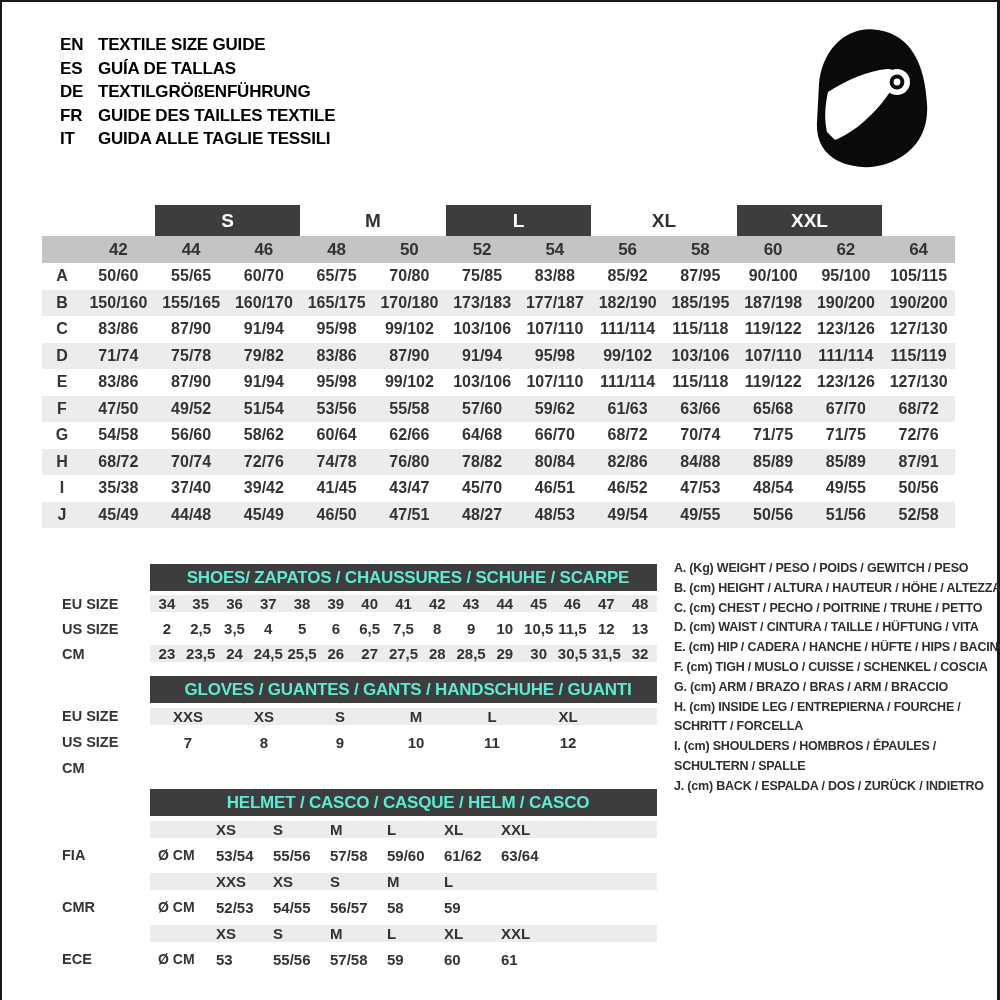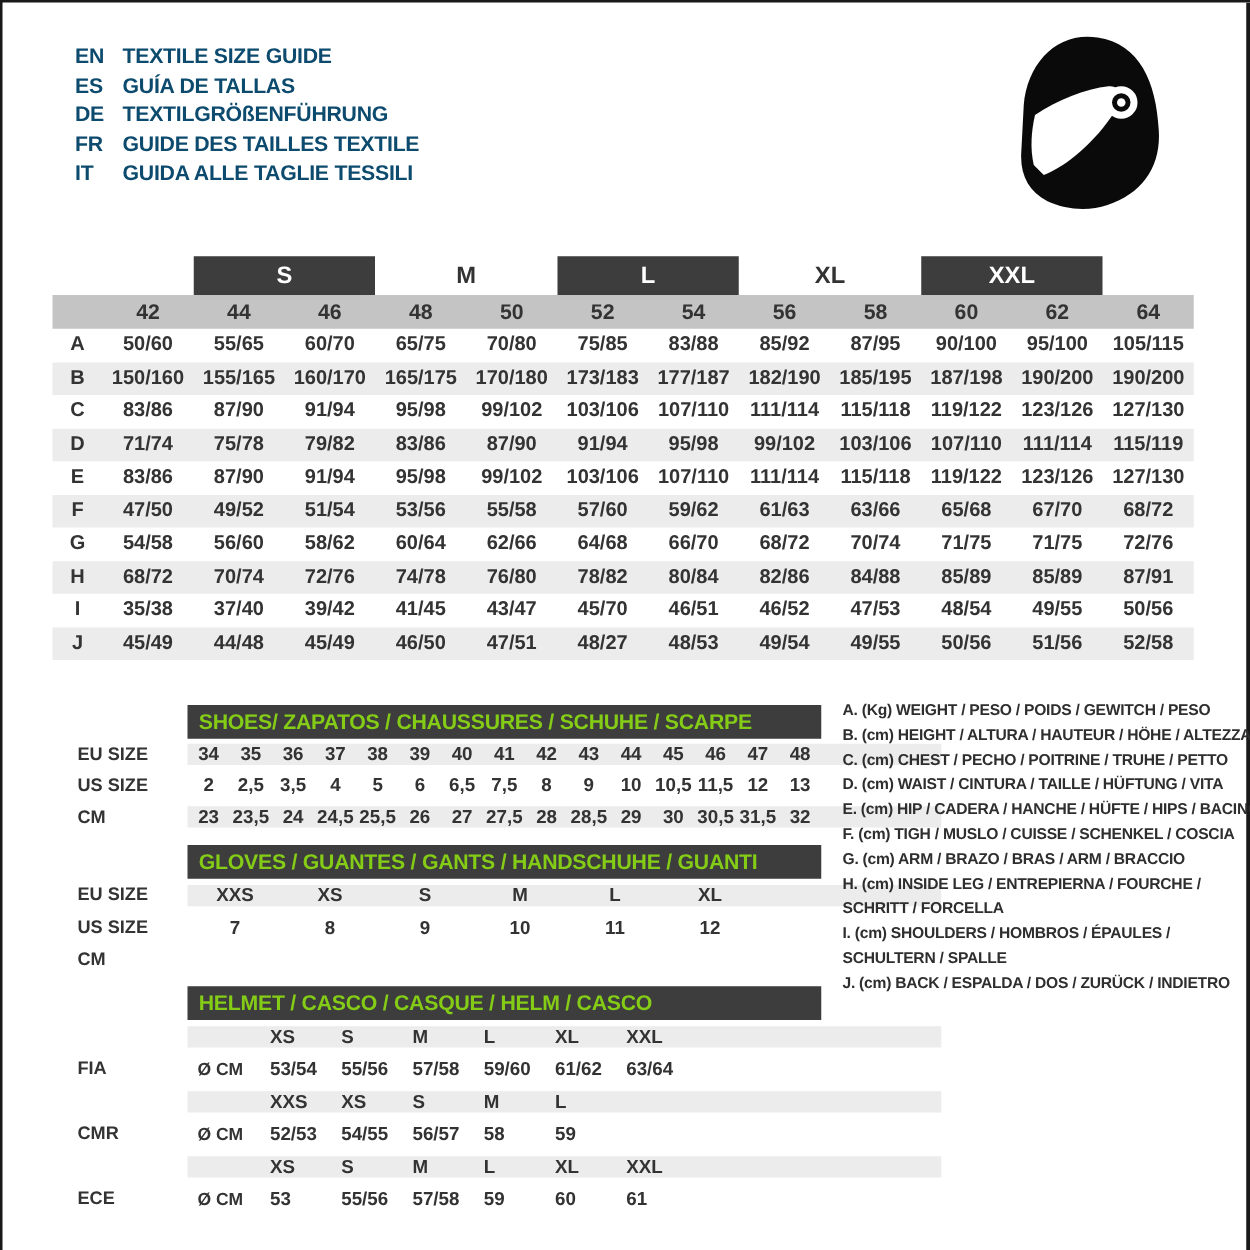--- a/index.html
+++ b/index.html
@@ -4,43 +4,43 @@
 <style>
   html,body{margin:0;padding:0;background:#fff;}
   .page{
     position:relative;width:1000px;height:1000px;background:var(--bg,#fff);
     font-family:"Liberation Sans",sans-serif;font-weight:bold;color:var(--text,#333);
     overflow:hidden;box-sizing:border-box;
     border-left:2px solid #191919;border-top:2px solid #191919;
   }
   .edge-right{position:absolute;right:0;top:0;width:3px;height:100%;background:#191919;}
   
-  .lang-block{position:absolute;left:58px;top:31px;font-size:17px;line-height:23.5px;letter-spacing:-0.2px;color:#0c4a6e;}
+  .lang-block{position:absolute;left:58px;top:31px;font-size:17px;line-height:23.5px;letter-spacing:-0.2px;color:#000000;}
   .lang-code{display:inline-block;width:38px;}
   
   .helmet-icon{position:absolute;left:806px;top:24px;width:128px;height:142px;}
   
   .main-table{position:absolute;left:40px;top:203px;width:913px;}
   .mrow{display:flex;align-items:center;}
   .mrow.letters{height:31px;font-size:19px;}
   .mgroup{width:145.5px;height:31px;line-height:31px;text-align:center;}
   .mgroup.dark{background:var(--dark-bar,#3d3d3d);color:#fff;}
   .mrow.band{height:27px;background:var(--band,#c4c4c4);font-size:17px;}
   .mrow.data{height:26.5px;font-size:16px;}
   .mrow.stripe{background:var(--stripe,#ececec);}
   .mcell{width:72.75px;text-align:center;white-space:nowrap;}
   .mletter{width:40px;text-align:center;}
   
   .sec{position:absolute;left:40px;width:913px;}
   .sec-head{margin-left:108px;width:507px;height:27px;background:var(--dark-bar,#3d3d3d);
-    color:#84cc16;font-size:17px;line-height:27px;padding-left:9px;box-sizing:border-box;
-    letter-spacing:-0.2px;white-space:nowrap;}
+    color:#5eead4;font-size:17px;line-height:27px;padding-left:9px;box-sizing:border-box;
+    letter-spacing:-0.2px;white-space:nowrap;text-align:center;}
   .srow{display:flex;align-items:center;}
   .slabel{width:108px;padding-left:20px;box-sizing:border-box;font-size:14.5px;display:flex;align-items:center;}
-  .sband{width:603px;display:flex;align-items:center;box-sizing:border-box;}
+  .sband{width:507px;display:flex;align-items:center;box-sizing:border-box;}
   .sband.shaded{background:var(--stripe,#ececec);}
   .scell{white-space:nowrap;}
   .scell.shoe{width:33.8px;text-align:center;font-size:15px;}
   .scell.glove{width:76px;text-align:center;font-size:15px;}
   .scell.helm{width:57px;text-align:left;font-size:15px;}
   .scell.unit{width:66px;text-align:left;font-size:14px;padding-left:8px;box-sizing:border-box;}
   .sec.shoes{top:562px;}  .sec.shoes .srow{height:25px;}
   .sec.gloves{top:674px;} .sec.gloves .srow{height:26px;}
   .sec.helmets{top:787px;}.sec.helmets .srow{height:26px;}
   

